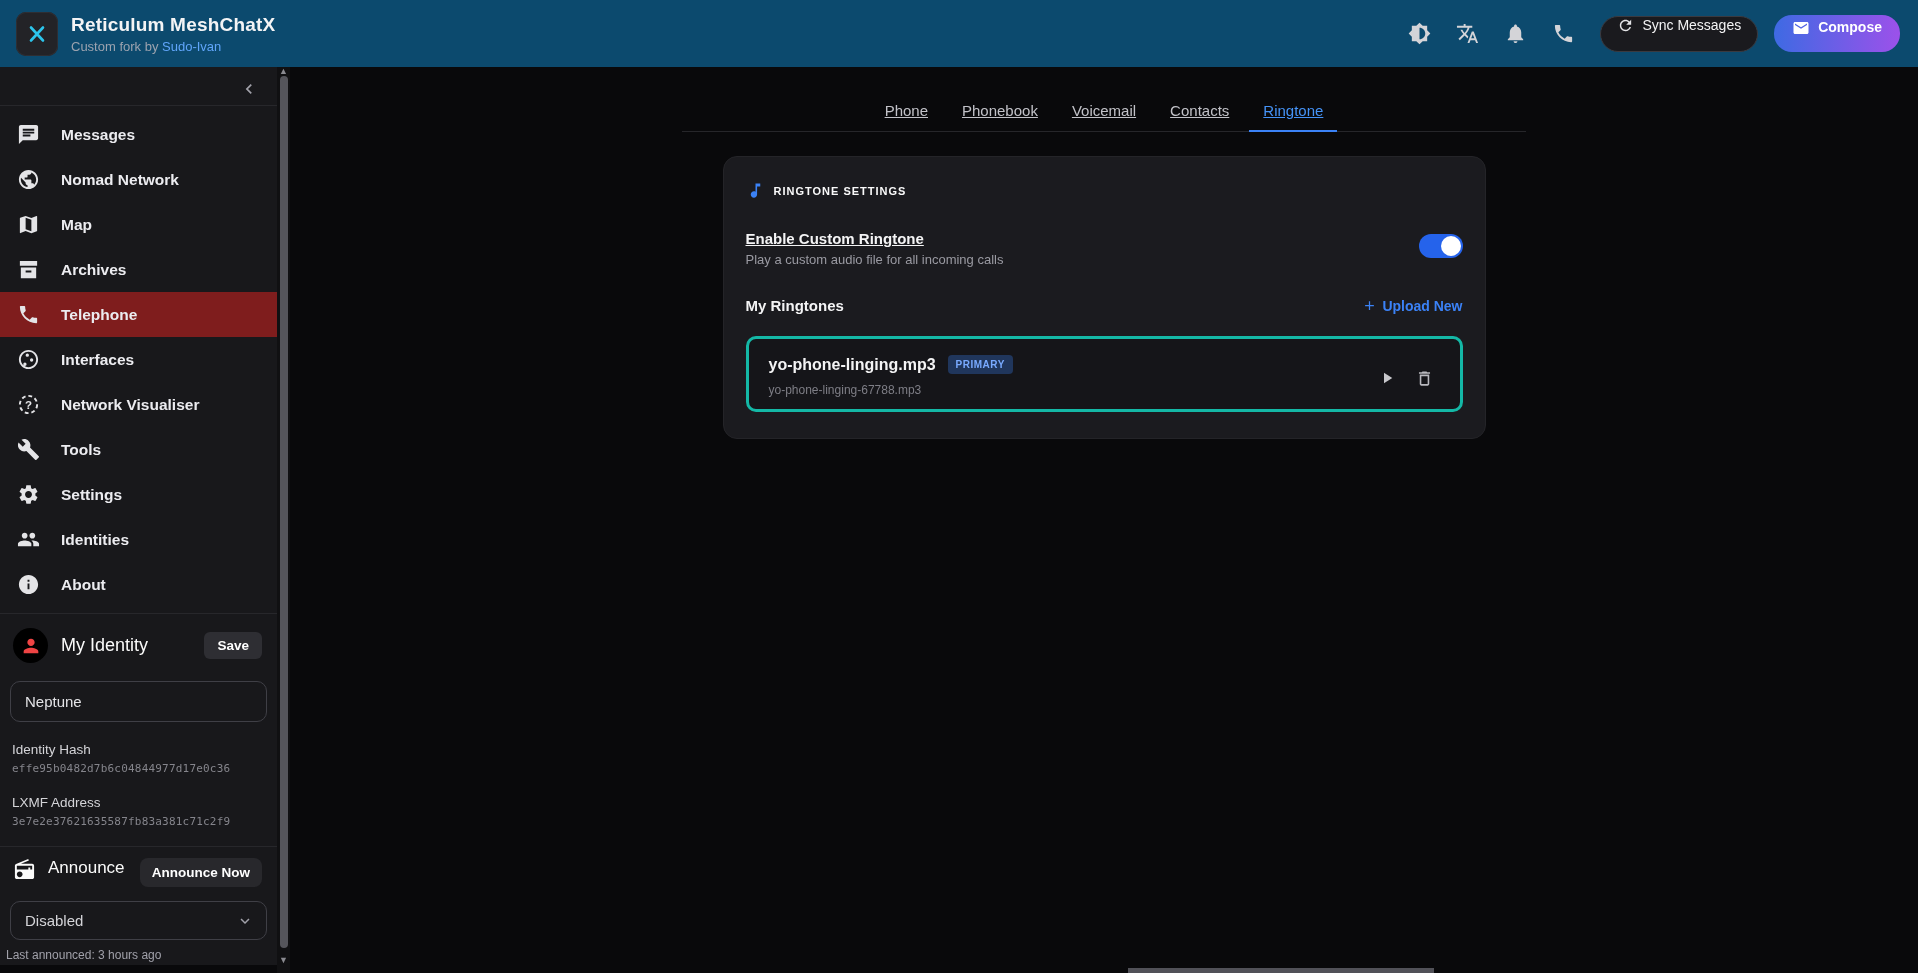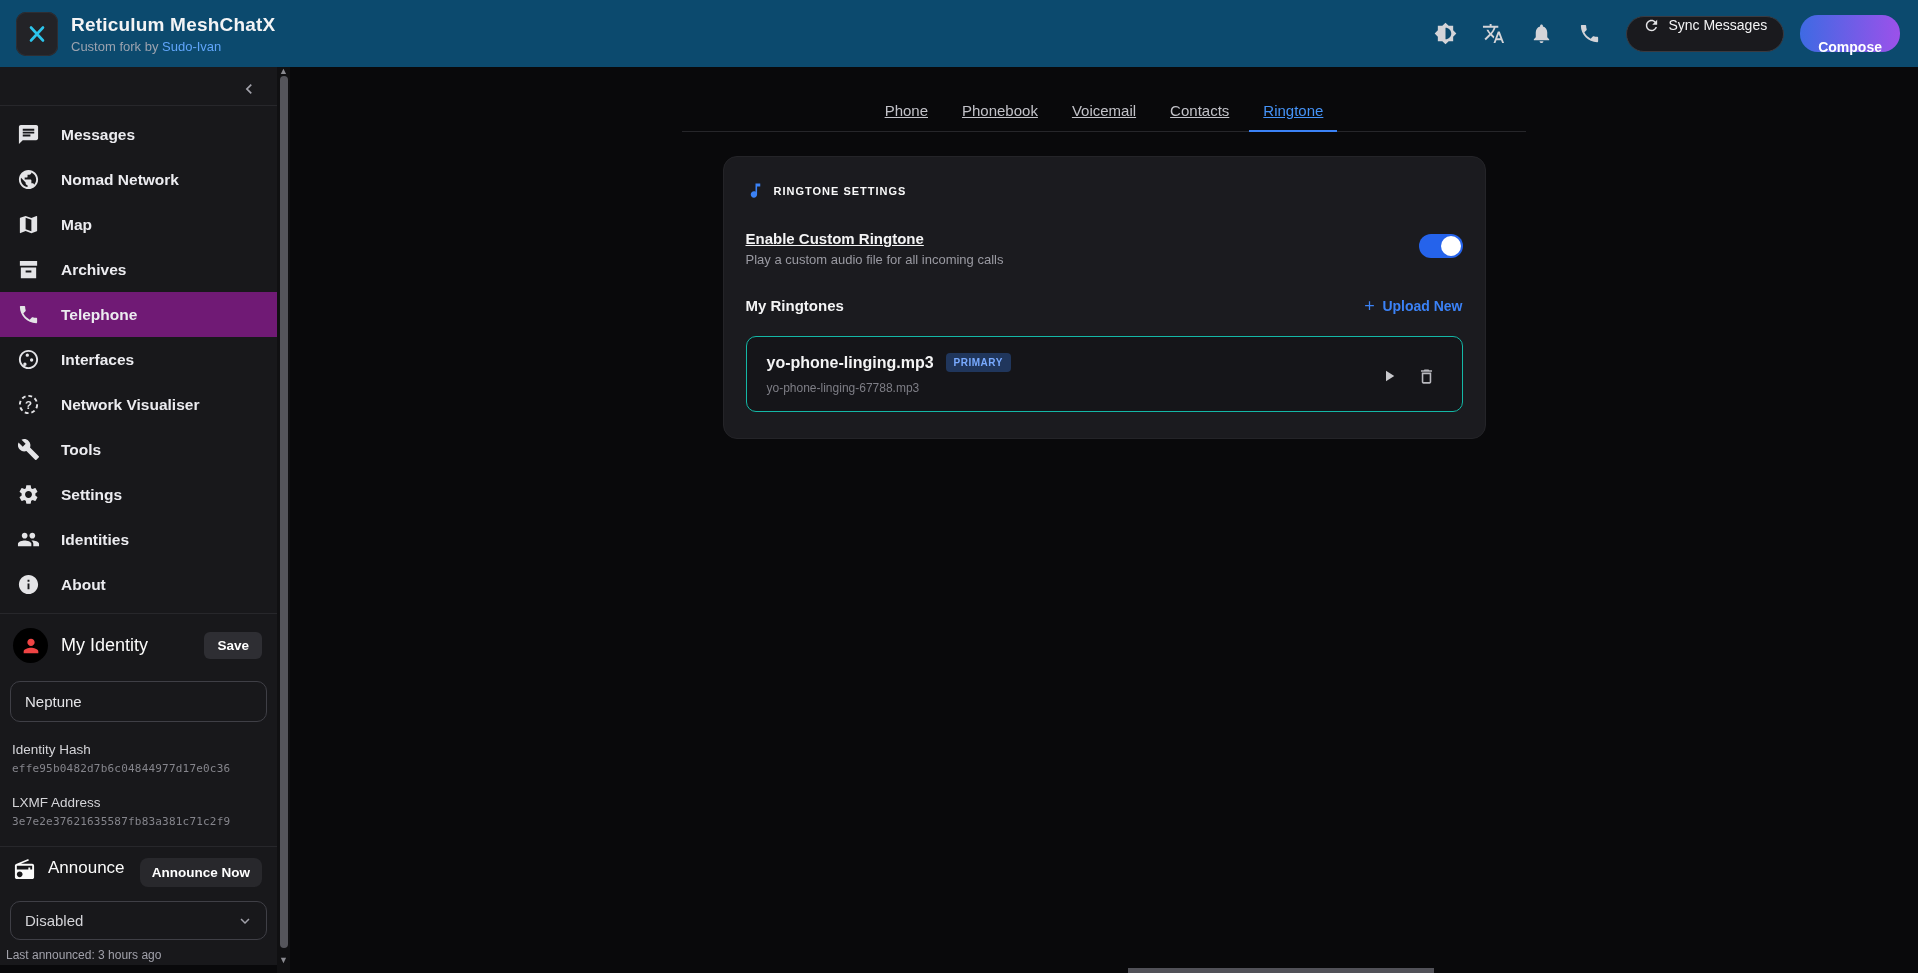--- a/index.html
+++ b/index.html
@@ -18,33 +18,33 @@
   .subtitle a { color:#60a5fa; text-decoration:none; }
   .topbar-right { margin-left:auto; display:flex; align-items:center; gap:10px; }
   .icon-btn { width:38px; height:38px; display:flex; align-items:center; justify-content:center;
     border-radius:8px; cursor:pointer; color:#d4d4d8; }
   .icon-btn svg { width:23px; height:23px; fill:#d4d4d8; }
   .pill-btn { height:36px; border-radius:18px; display:flex; align-items:flex-start; gap:8px;
     padding:0 16px; font-size:14px; cursor:pointer; }
   .sync-btn { background:#1a1a1e; border:1px solid #3a3a40; color:#f4f4f5; margin-left:8px; }
   .sync-btn svg { width:17px; height:17px; fill:#e4e4e7; }
   .compose-btn { background:linear-gradient(90deg,#3e6ae3,#9c51ea); border:none; color:#fff;
-    font-weight:bold; padding:16px 18px; margin-left:6px; height:37px;flex-direction:column; }
+    font-weight:bold; padding:4px 18px; margin-left:6px; height:37px; }
   .compose-btn svg { width:18px; height:18px; fill:#fff; }
 
   
   .sidebar { position:absolute; top:67px; left:0; width:277px; bottom:8px; background:#18181b; }
   .collapse-row { height:38px; display:flex; align-items:center; justify-content:flex-end; padding:6px 14px 0 0; }
   .collapse-btn { width:28px; height:28px; display:flex; align-items:center; justify-content:center; cursor:pointer; }
   .collapse-btn svg { width:20px; height:20px; fill:#a1a1aa; }
   .divider { height:1px; background:#27272b; }
   .nav { padding:6px 0; }
   .nav-item { height:45px; display:flex; align-items:center; gap:21px; padding:0 0 0 17px;
     cursor:pointer; font-size:15.5px; font-weight:bold; color:#ececf0; }
-  .nav-item.active { background:#701a75; }
+  .nav-item.active { background:#7f1d1d; }
   .nav-item svg { width:23px; height:23px; fill:#e4e4e7; flex:none; }
 
   .identity-header { display:flex; align-items:center; padding:14px 15px 12px 13px; }
   .avatar { width:35px; height:35px; border-radius:50%; background:#000; display:flex;
     align-items:center; justify-content:center; }
   .avatar svg { width:22px; height:22px; fill:#ef4444; }
   .identity-title { font-size:18px; margin-left:13px; color:#fafafa; }
   .save-btn { margin-left:auto; background:#2e2e33; border:none; color:#fff; font-weight:bold;
     font-size:13.5px; padding:6px 13px; border-radius:6px; cursor:pointer;
     font-family:"Liberation Sans", sans-serif; }
@@ -92,21 +92,21 @@
   .enable-title { font-size:15px; font-weight:bold;text-decoration:underline; }
   .enable-sub { font-size:13px; color:#9a9aa2; margin-top:5px; }
   .toggle { margin-left:auto; width:44px; height:24px; border-radius:12px; background:#2563eb;
     position:relative; cursor:pointer; flex:none; margin-top:4px; }
   .toggle .knob { position:absolute; top:2px; right:2px; width:20px; height:20px; border-radius:50%; background:#fff; }
   .ringtones-header { display:flex; align-items:center; margin-top:30px; }
   .ringtones-title { font-size:15px; font-weight:bold; }
   .upload-link { margin-left:auto; display:flex; align-items:center; gap:5px; color:#3b82f6;
     font-size:14px; font-weight:bold; cursor:pointer; }
   .upload-link svg { width:15px; height:15px; fill:#3b82f6; }
-  .ringtone-item { margin-top:22px; height:76px; background:#151519; border:1px solid #14b8a6;
+  .ringtone-item { margin-top:22px; height:76px; background:#151519; border:3px solid #14b8a6;
     border-radius:10px; position:relative; padding:16px 20px 0 20px; cursor:pointer; }
   .ringtone-name-row { display:flex; align-items:center; gap:12px; }
   .ringtone-name { font-size:16px; font-weight:600; }
   .primary-badge { background:#20365c; color:#79aaff; font-size:10px; font-weight:bold;
     letter-spacing:.5px; padding:4px 8px; border-radius:4px; }
   .ringtone-file { font-size:12px; color:#7e7e86; margin-top:9px; }
   .item-action { position:absolute; top:26px; width:26px; height:26px; display:flex;
     align-items:center; justify-content:center; cursor:pointer; }
   .play-action { right:60px; } .play-action svg { width:18px; height:18px; fill:#c8c8cc; }
   .delete-action { right:22px; } .delete-action svg { width:19px; height:19px; fill:#b9b9bf; }

